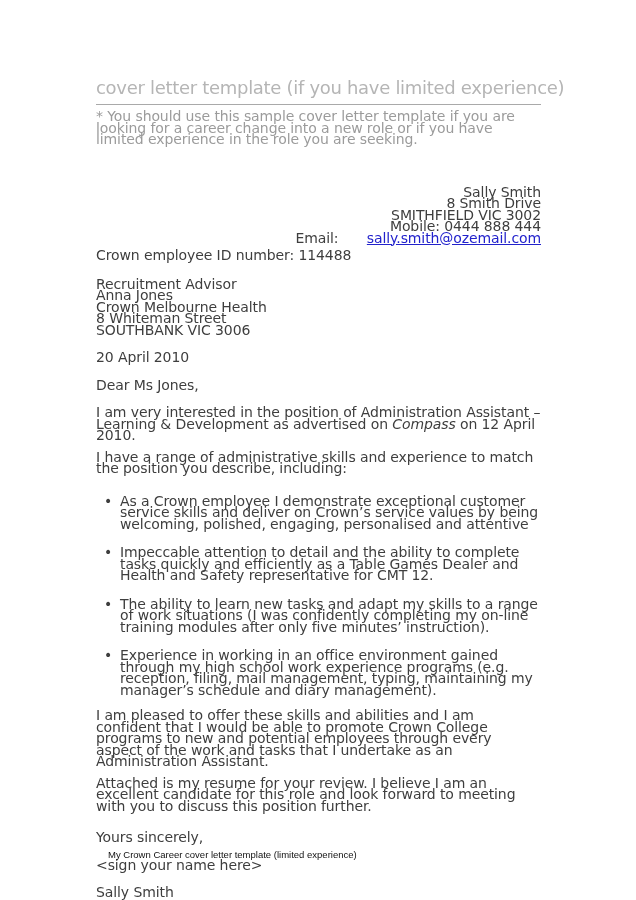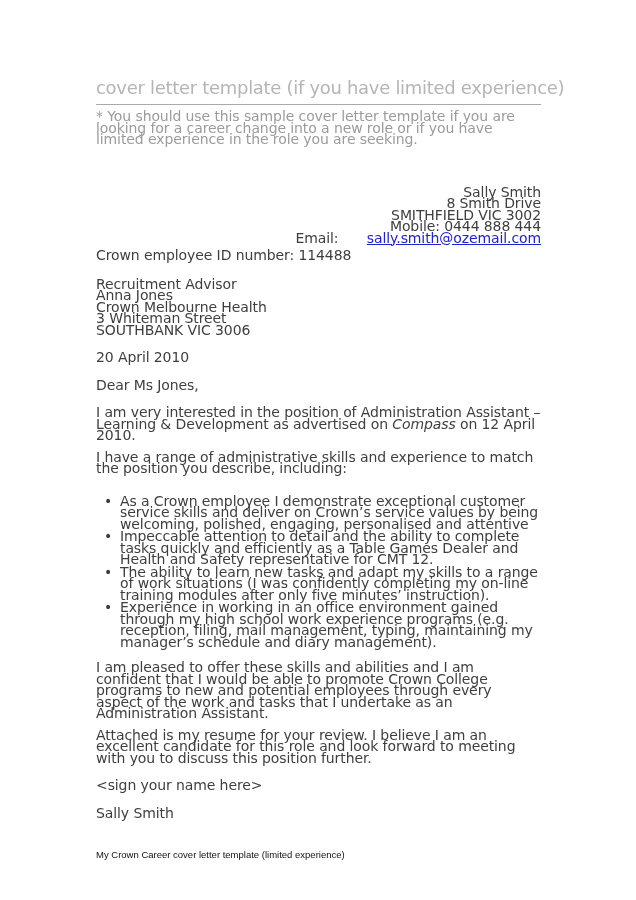--- a/index.html
+++ b/index.html
@@ -60,31 +60,31 @@
   .mt-xl { margin-top: 20px; }
   .mt-bul { margin-top: 14px; }
   ul.skills-list {
     margin-top: 21px;
     list-style: none;
   }
   ul.skills-list li {
     position: relative;
     padding-left: 24px;
   }
-  ul.skills-list li + li { margin-top: 1px; }
+  ul.skills-list li + li { margin-top: 17px; }
   ul.skills-list li::before {
     content: "\2022";
     position: absolute;
     left: 8px;
     top: 0;
   }
   .italic { font-style: italic; }
   .footer-note {
     position: absolute;
-    left: 96px;
+    left: 108px;
     top: 849px;
     font-family: "Liberation Sans", sans-serif;
     font-size: 9.5px;
     color: #111111;
     letter-spacing: 0;
   }
 </style>
 </head>
 <body>
 
@@ -102,21 +102,21 @@
     <div>Mobile: 0444 888 444</div>
     <div><span>Email: </span><a href="#">sally.smith@ozemail.com</a></div>
   </div>
 
   <div class="body-text employee-id">Crown employee ID number: 114488</div>
 
   <div class="body-text recipient-block">
     <div>Recruitment Advisor</div>
     <div>Anna Jones</div>
     <div>Crown Melbourne Health</div>
-    <div>3 Whiteman Street</div>
+    <div>8 Whiteman Street</div>
     <div>SOUTHBANK VIC 3006</div>
   </div>
 
   <p class="body-text mt-md">20 April 2010</p>
 
   <p class="body-text mt-md">Dear Ms Jones,</p>
 
   <p class="body-text mt-md"><span>I am very interested in the position of Administration Assistant – Learning &amp; Development as advertised on </span><span class="italic">Compass</span><span> on 12 April 2010.</span></p>
 
   <p class="body-text mt-sm">I have a range of administrative skills and experience to match the position you describe, including:</p>
@@ -125,20 +125,21 @@
     <li>As a Crown employee I demonstrate exceptional customer service skills and deliver on Crown’s service values by being welcoming, polished, engaging, personalised and attentive</li>
     <li>Impeccable attention to detail and the ability to complete tasks quickly and efficiently as a Table Games Dealer and Health and Safety representative for CMT 12.</li>
     <li>The ability to learn new tasks and adapt my skills to a range of work situations (I was confidently completing my on-line training modules after only five minutes’ instruction).</li>
     <li>Experience in working in an office environment gained through my high school work experience programs (e.g. reception, filing, mail management, typing, maintaining my manager’s schedule and diary management).</li>
   </ul>
 
   <p class="body-text mt-bul">I am pleased to offer these skills and abilities and I am confident that I would be able to promote Crown College programs to new and potential employees through every aspect of the work and tasks that I undertake as an Administration Assistant.</p>
 
   <p class="body-text mt-sm">Attached is my resume for your review. I believe I am an excellent candidate for this role and look forward to meeting with you to discuss this position further.</p>
 
+  <p class="body-text mt-xl">Yours sincerely,</p>
 
   <p class="body-text mt-md">&lt;sign your name here&gt;</p>
 
   <p class="body-text mt-md">Sally Smith</p>
 
 </div>
 
 <div class="footer-note">My Crown Career cover letter template (limited experience)</div>
 
 </body></html>

